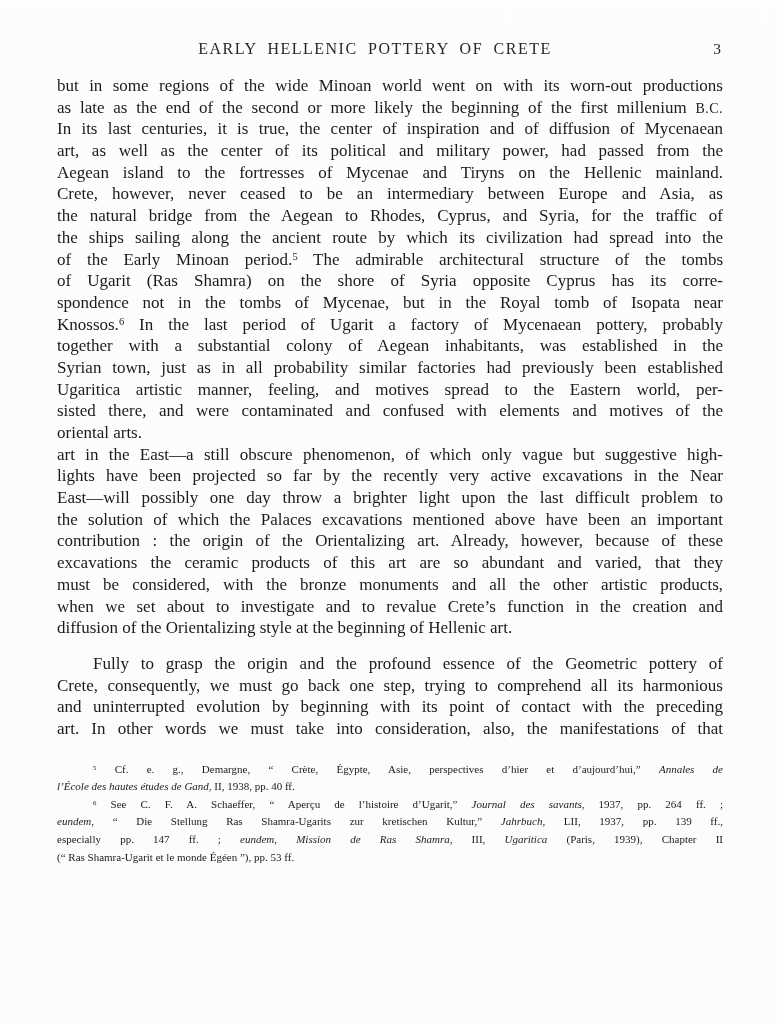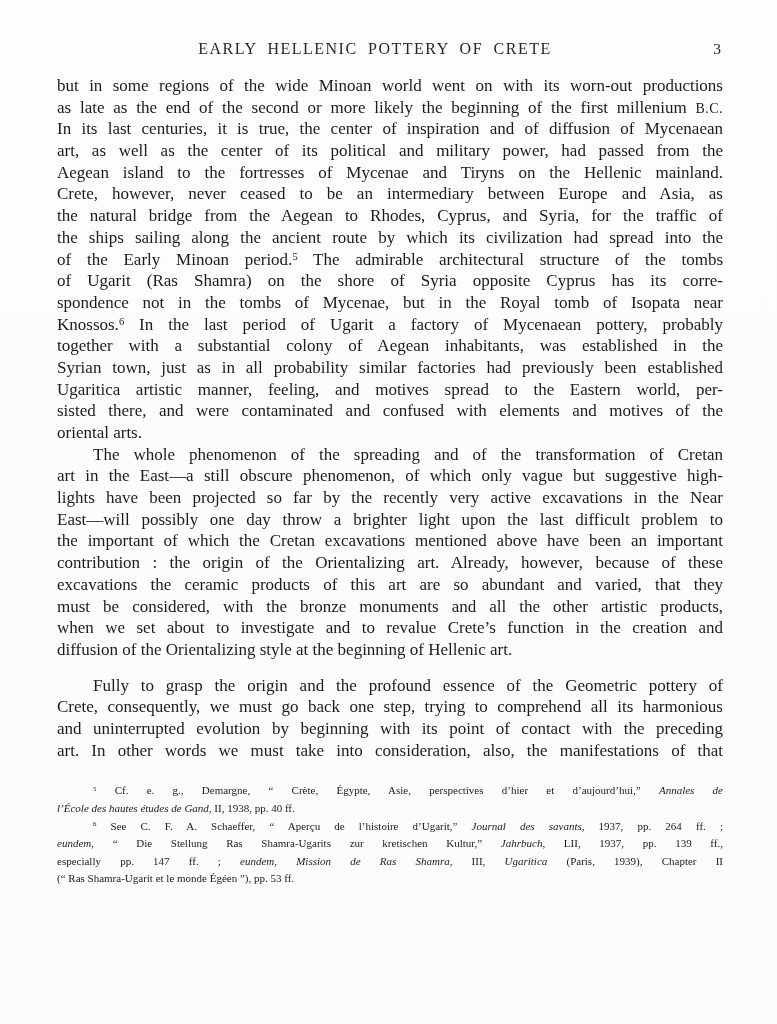--- a/index.html
+++ b/index.html
@@ -103,25 +103,24 @@
           <div class="line"><span class="s-n">of Ugarit (Ras Shamra) on the shore of Syria opposite Cyprus has its corre-</span></div>
           <div class="line"><span class="s-n">spondence not in the tombs of Mycenae, but in the Royal tomb of Isopata near</span></div>
           <div class="line"><span class="s-n">Knossos.</span><span class="s-sup">6</span><span class="s-n"> In the last period of Ugarit a factory of Mycenaean pottery, probably</span></div>
           <div class="line"><span class="s-n">together with a substantial colony of Aegean inhabitants, was established in the</span></div>
           <div class="line"><span class="s-n">Syrian town, just as in all probability similar factories had previously been established</span></div>
           <div class="line"><span class="s-n">Ugaritica artistic manner, feeling, and motives spread to the Eastern world, per-</span></div>
           <div class="line"><span class="s-n">sisted there, and were contaminated and confused with elements and motives of the</span></div>
           <div class="line nojust"><span class="s-n">oriental arts.</span></div>
         </div>
       <div class="para">
-          <div class="line ind"><span class="s-n">The whole phenomenon of the spreading and of the transformation of Cretan</span></div>
           <div class="line"><span class="s-n">art in the East—a still obscure phenomenon, of which only vague but suggestive high-</span></div>
           <div class="line"><span class="s-n">lights have been projected so far by the recently very active excavations in the Near</span></div>
           <div class="line"><span class="s-n">East—will possibly one day throw a brighter light upon the last difficult problem to</span></div>
-          <div class="line"><span class="s-n">the important of which the Cretan excavations mentioned above have been an important</span></div>
+          <div class="line"><span class="s-n">the solution of which the Palaces excavations mentioned above have been an important</span></div>
           <div class="line"><span class="s-n">contribution : the origin of the Orientalizing art. Already, however, because of these</span></div>
           <div class="line"><span class="s-n">excavations the ceramic products of this art are so abundant and varied, that they</span></div>
           <div class="line"><span class="s-n">must be considered, with the bronze monuments and all the other artistic products,</span></div>
           <div class="line"><span class="s-n">when we set about to investigate and to revalue Crete’s function in the creation and</span></div>
           <div class="line nojust"><span class="s-n">diffusion of the Orientalizing style at the beginning of Hellenic art.</span></div>
         </div>
       <div class="para gap">
           <div class="line ind"><span class="s-n">Fully to grasp the origin and the profound essence of the Geometric pottery of</span></div>
           <div class="line"><span class="s-n">Crete, consequently, we must go back one step, trying to comprehend all its harmonious</span></div>
           <div class="line"><span class="s-n">and uninterrupted evolution by beginning with its point of contact with the preceding</span></div>

